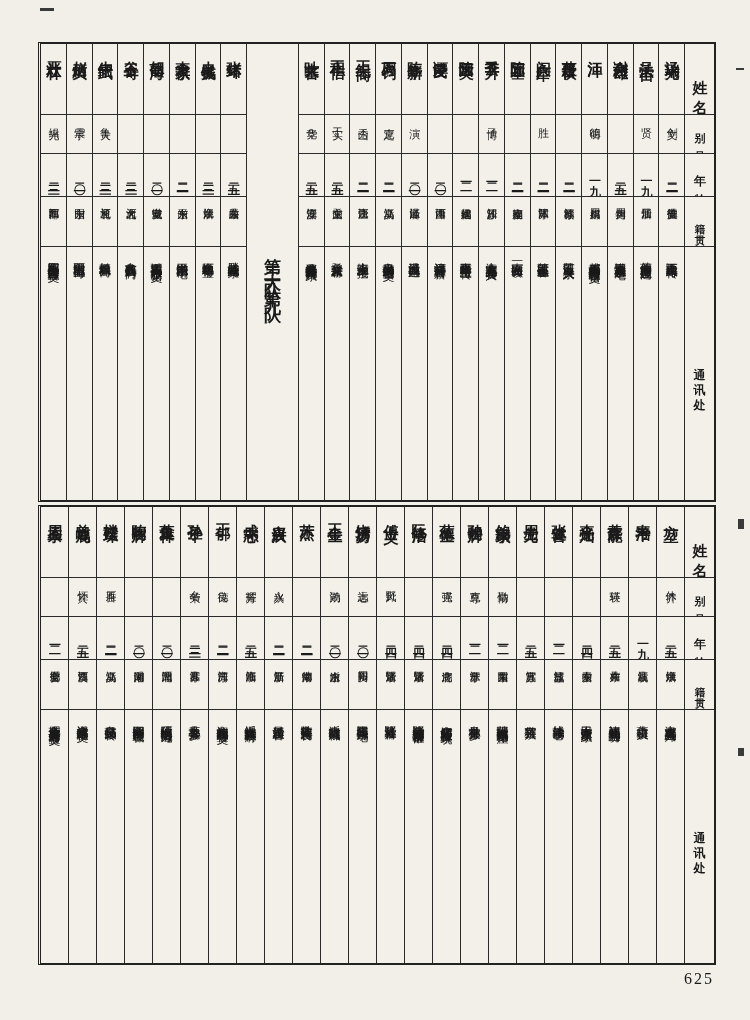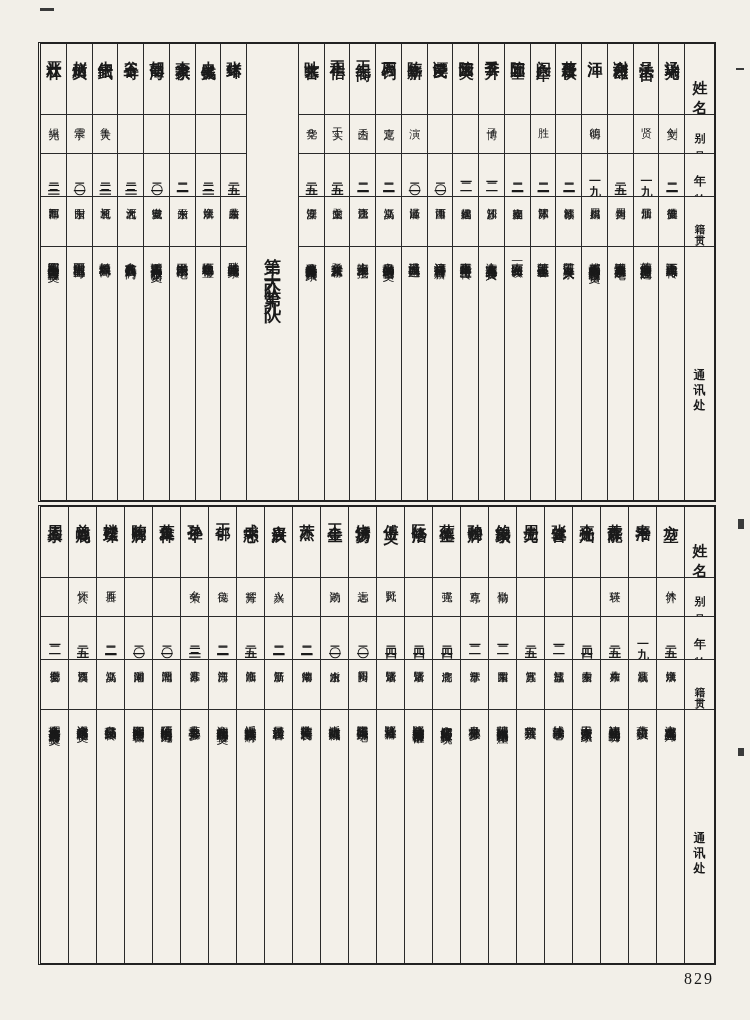--- a/index.html
+++ b/index.html
@@ -882,19 +882,19 @@
     </div>
     <div class="cell native">
       <span class="vtext">安徽合肥</span>
     </div>
     <div class="cell address">
       <span class="vtext">合肥县西乡雷麻店周瑞昌宝号转交</span>
     </div>
   </div>
     </div>
 
-  <div class="page-number">829</div>
+  <div class="page-number">625</div>
 
   <div class="tick t1"></div>
   <div class="tick t2"></div>
   <div class="tick t3"></div>
   <div class="tick t4"></div>
 </div>
 
 </body></html>

